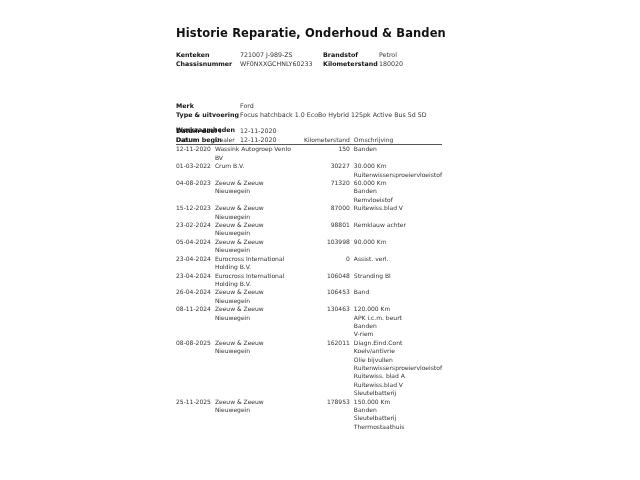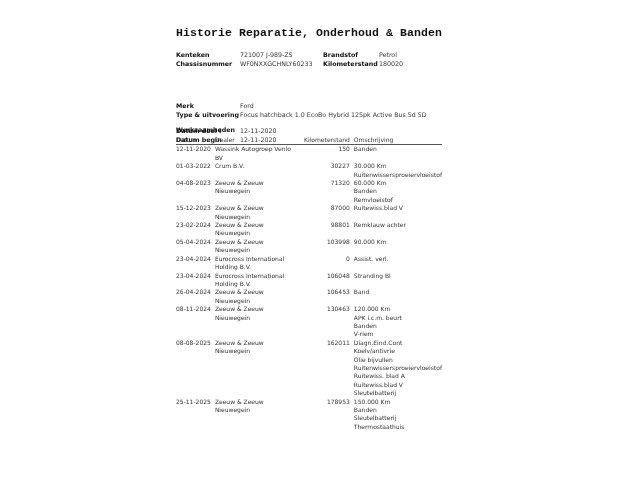--- a/index.html
+++ b/index.html
@@ -1,21 +1,21 @@
 <!DOCTYPE html>
 <html><head>
   <meta charset="utf-8">
   <style>
     html, body { margin: 0; padding: 0; background: #ffffff; }
     body {
       width: 640px; height: 480px; overflow: hidden; position: relative;
       font-family: "DejaVu Sans", sans-serif; color: #222;
     }
     .page { position: absolute; left: 176px; top: 26px; width: 290px; }
-    .title { font-size: 11.5px; font-weight: bold; color: #111; margin: 0; line-height: 14px; letter-spacing: 0.1px; font-family: Liberation Mono, monospace; }
+    .title { font-size: 11.5px; font-weight: bold; color: #111; margin: 0; line-height: 14px; letter-spacing: 0.1px; }
     .info { position: absolute; left: 0; font-size: 6.3px; line-height: 8.6px; }
     .lbl { position: absolute; font-weight: bold; color: #111; white-space: nowrap; }
     .val { position: absolute; color: #333; white-space: nowrap; }
     .section-title { position: absolute; left: 0; top: 100px; font-size: 6.3px; font-weight: bold; color: #111; }
     table.work {
       position: absolute; left: 0; top: 110px; width: 266px;
       border-collapse: collapse; font-size: 6.0px; line-height: 8.4px; color: #333;
     }
     table.work th { font-weight: normal; text-align: left; padding: 0; color: #333; border-bottom: 0.8px solid #555; }
     table.work td { padding: 0; vertical-align: top; }

